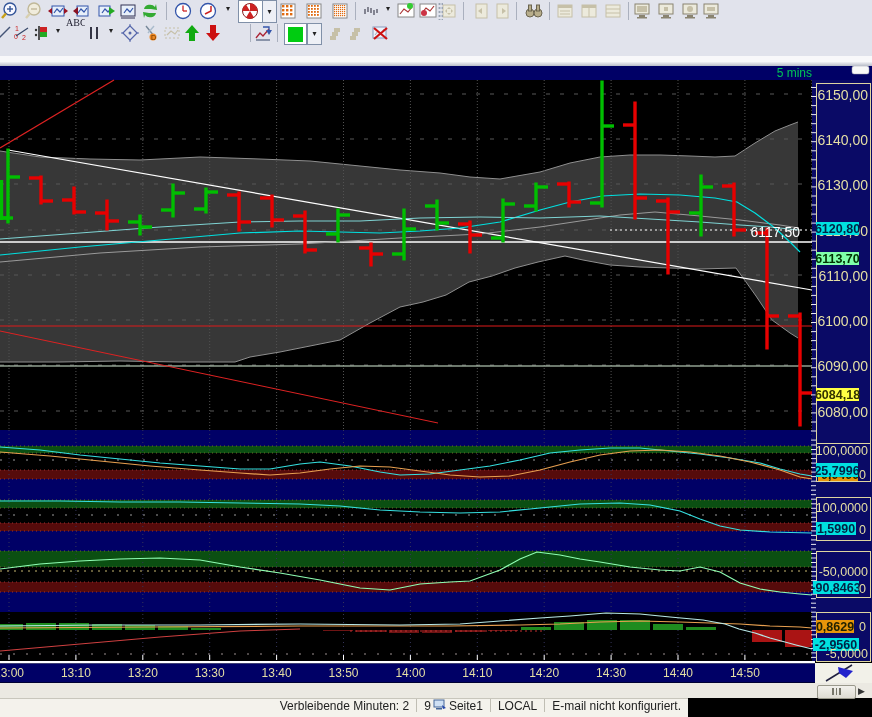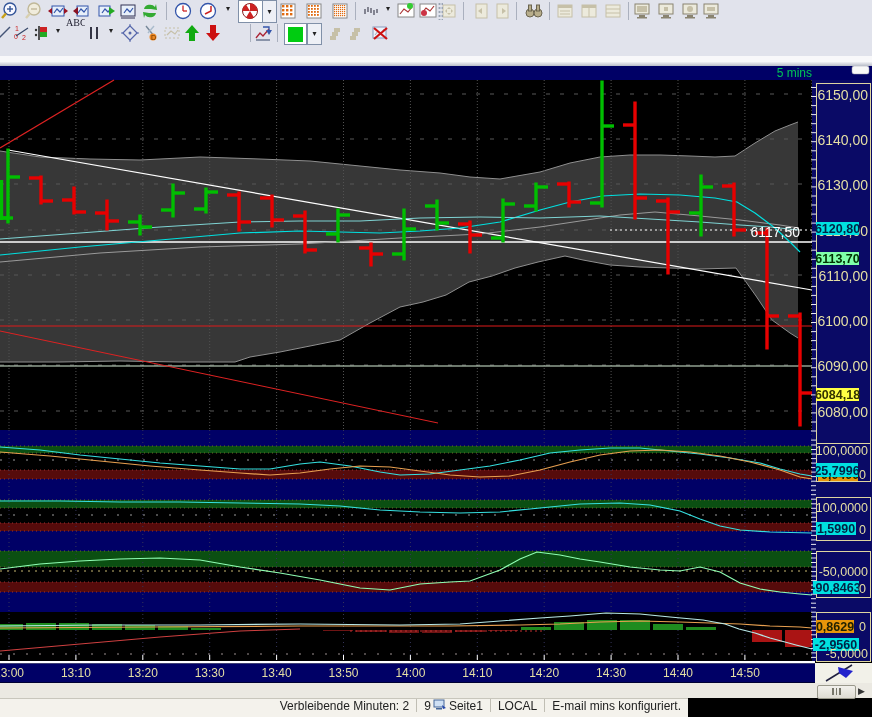--- a/index.html
+++ b/index.html
@@ -712,14 +712,14 @@
     <span>9</span>
 <svg width="14" height="13" viewBox="0 0 14 13" style="margin:0 2px">
       <rect x="1" y="1" width="10" height="7" fill="#cfe0f4" stroke="#446699"></rect>
       <rect x="3" y="9" width="6" height="1.5" fill="#446699"></rect>
       <path d="M9 6 L13 9 L10 10 Z" fill="#2244aa"></path>
     </svg>
 <span>Seite1</span>
     <span class="sep"></span>
     <span>LOCAL</span>
     <span class="sep"></span>
-    <span>E-mail mins konfiguriert.</span>
+    <span>E-mail nicht konfiguriert.</span>
     <span style="width:4px"></span>
   </div>
 </body></html>

